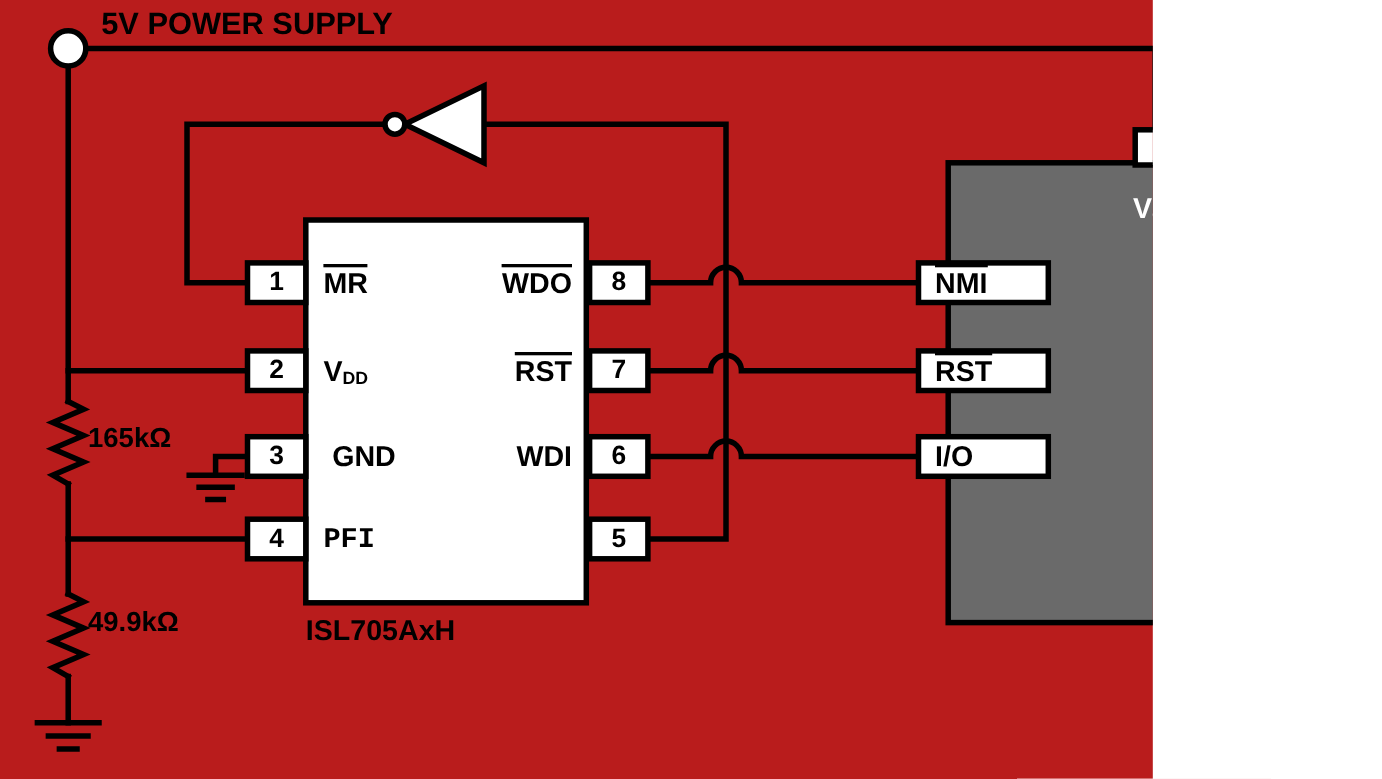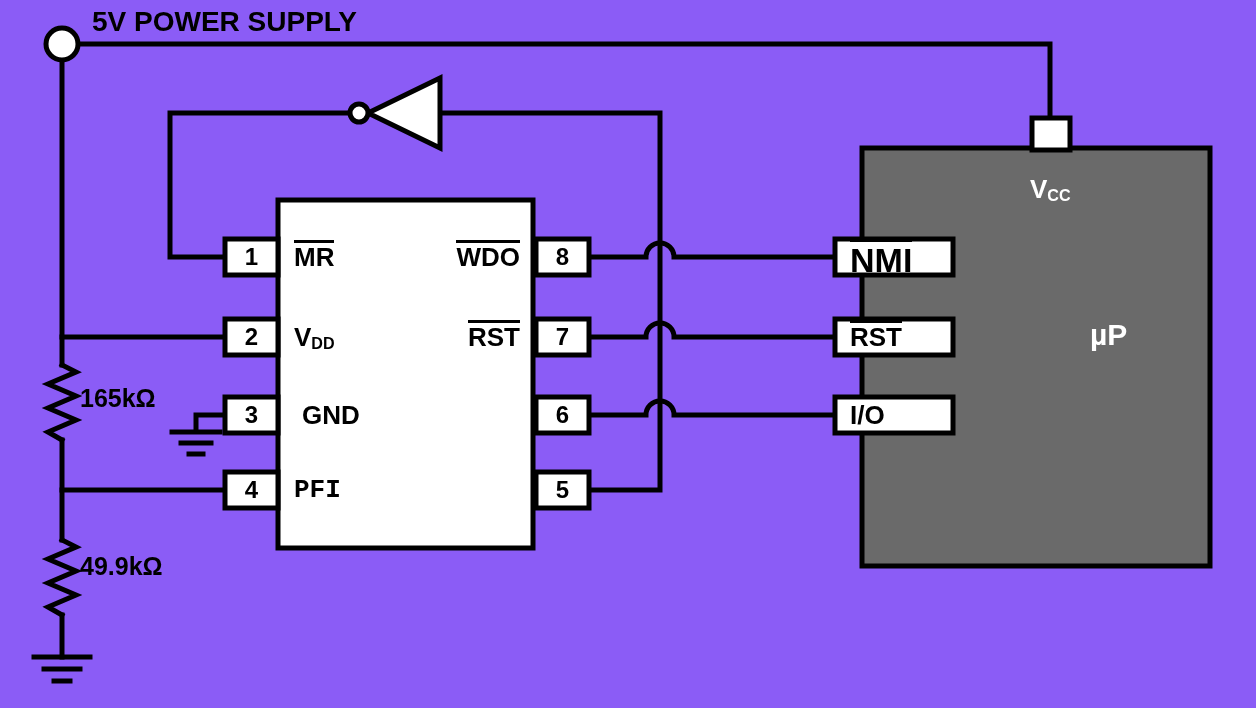--- a/index.html
+++ b/index.html
@@ -1,17 +1,17 @@
 <!DOCTYPE html>
 <html><head>
 <meta charset="utf-8">
 <style>
   html,body{margin:0;padding:0;background:#fff;}
   #canvas{
-    position:relative;width:1256px;height:708px;background:#8b5cf6;
+    position:relative;width:1048px;height:708px;background:#b91c1c;
     font-family:"Liberation Sans",sans-serif;color:#000;overflow:hidden;
   }
   #schem{position:absolute;left:0;top:0;}
   .lbl{position:absolute;font-weight:bold;white-space:nowrap;}
   .row{height:36px;line-height:36px;}
   .ctr{text-align:left;}
   .rgt{text-align:right;}
   .white{color:#ffffff;}
   .ov{display:inline-block;border-top:3px solid currentColor;line-height:1.05;padding-top:1px;}
   sub{font-size:0.62em;vertical-align:-3px;font-weight:bold;}
@@ -69,20 +69,21 @@
 
       <rect x="835" y="239" width="118" height="36" fill="#ffffff"></rect>
       <rect x="835" y="319" width="118" height="36" fill="#ffffff"></rect>
       <rect x="835" y="397" width="118" height="36" fill="#ffffff"></rect>
     </g>
   </svg>
 
   <div class="lbl" style="left:92px;top:6px;font-size:28px;">5V POWER SUPPLY</div>
 
 
+  <div class="lbl ctr" style="left:278px;top:558px;width:255px;font-size:26px;">ISL705AxH</div>
 
   <div class="lbl" style="left:80px;top:384px;font-size:25px;">165kΩ</div>
   <div class="lbl" style="left:80px;top:552px;font-size:25px;">49.9kΩ</div>
 
   <div class="pnum" style="left:225px;top:239px;">1</div>
   <div class="pnum" style="left:225px;top:319px;">2</div>
   <div class="pnum" style="left:225px;top:397px;">3</div>
   <div class="pnum" style="left:225px;top:472px;">4</div>
 
   <div class="pnum" style="left:536px;top:239px;">8</div>
@@ -102,22 +103,25 @@
   <div class="lbl row" style="left:294px;top:472px;font-size:26px;font-family:Liberation Mono, monospace;">
     <span>PFI</span>
   </div>
 
   <div class="lbl row rgt" style="left:396px;top:239px;width:124px;font-size:26px;">
     <span class="ov">WDO</span>
   </div>
   <div class="lbl row rgt" style="left:396px;top:319px;width:124px;font-size:26px;">
     <span class="ov">RST</span>
   </div>
+  <div class="lbl row rgt" style="left:396px;top:397px;width:124px;font-size:26px;">
+    <span>WDI</span>
+  </div>
 
-  <div class="lbl row" style="left:850px;top:239px;font-size:34px;">
+  <div class="lbl row" style="left:850px;top:239px;font-size:26px;">
     <span class="ov">NMI</span>
   </div>
   <div class="lbl row" style="left:850px;top:319px;font-size:26px;">
     <span class="ov">RST</span>
   </div>
   <div class="lbl row" style="left:850px;top:397px;font-size:26px;text-align:right;">
     <span>I/O</span>
   </div>
 
   <div class="lbl white" style="left:1030px;top:158px;font-size:26px;margin-top:16px;">

